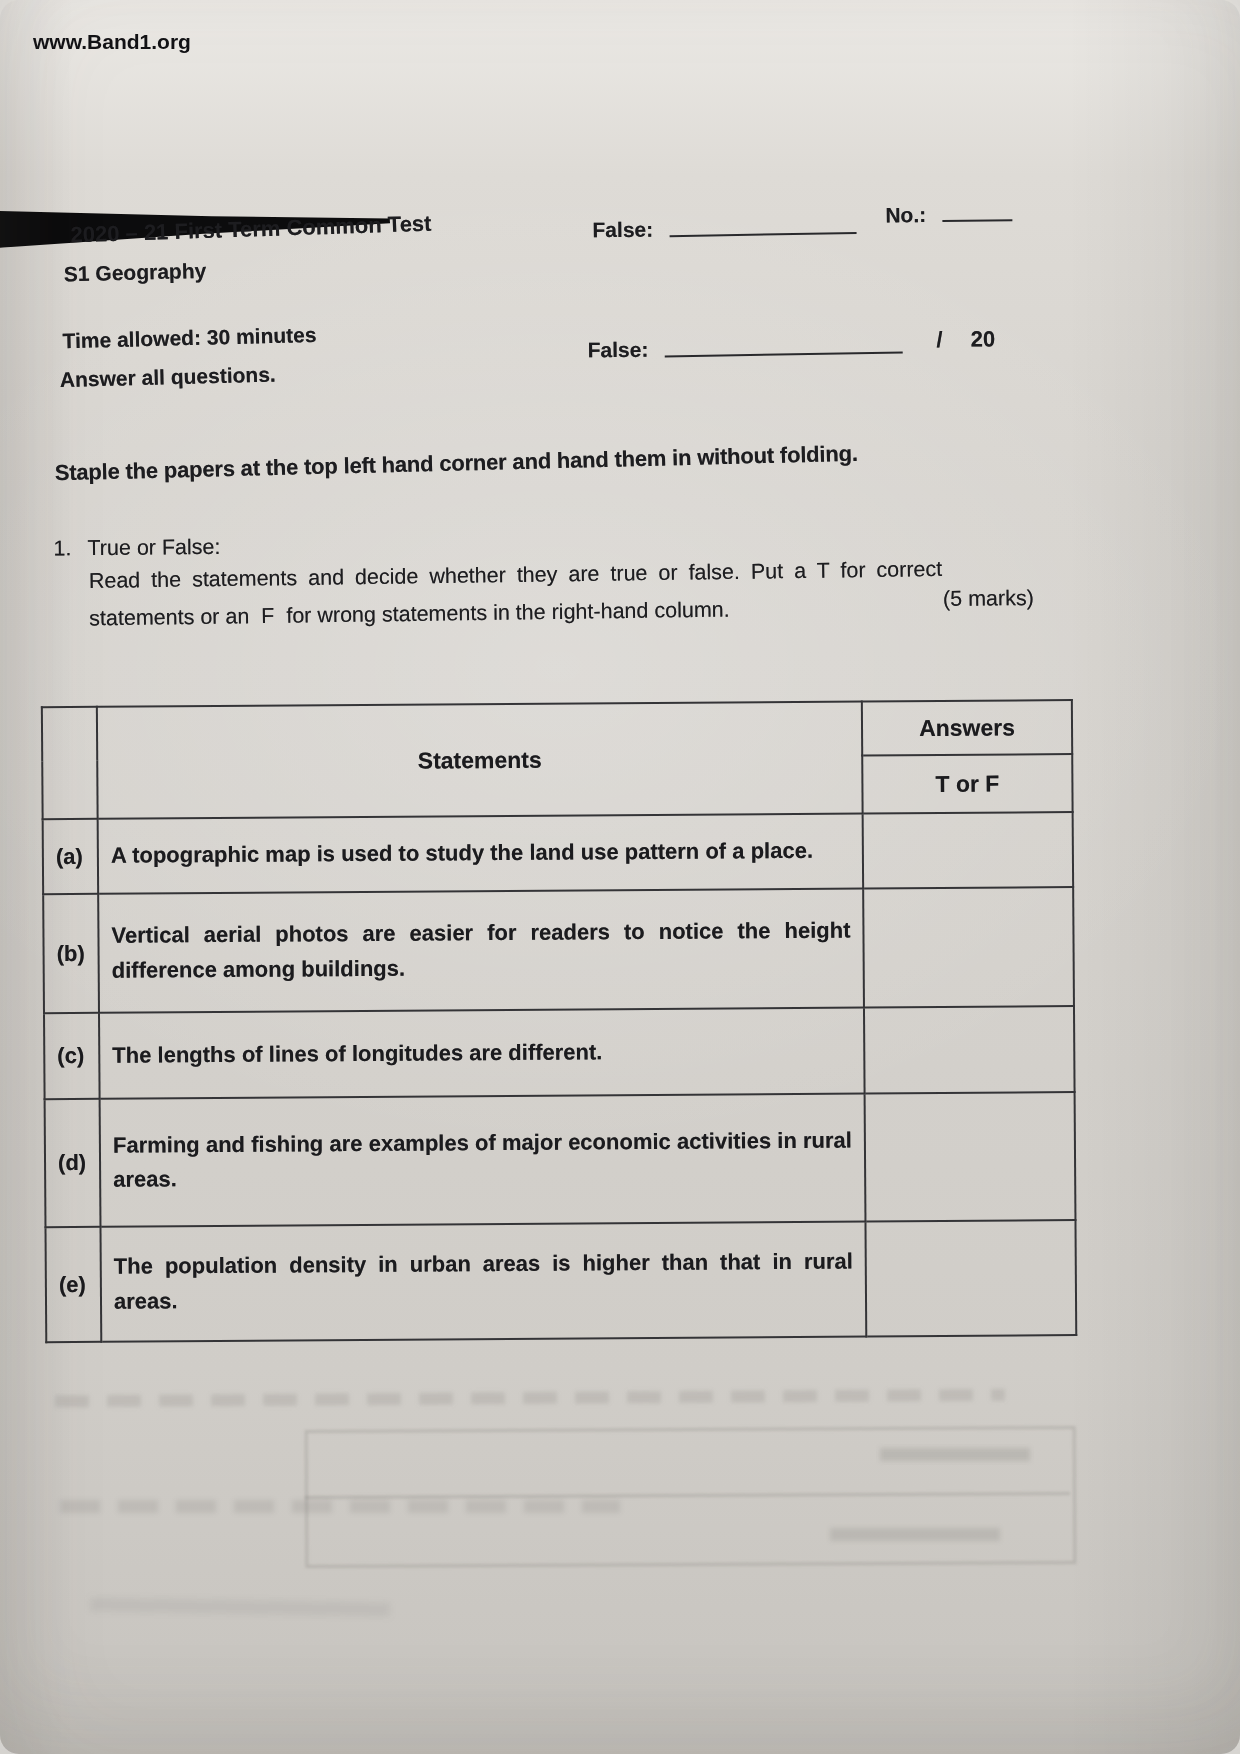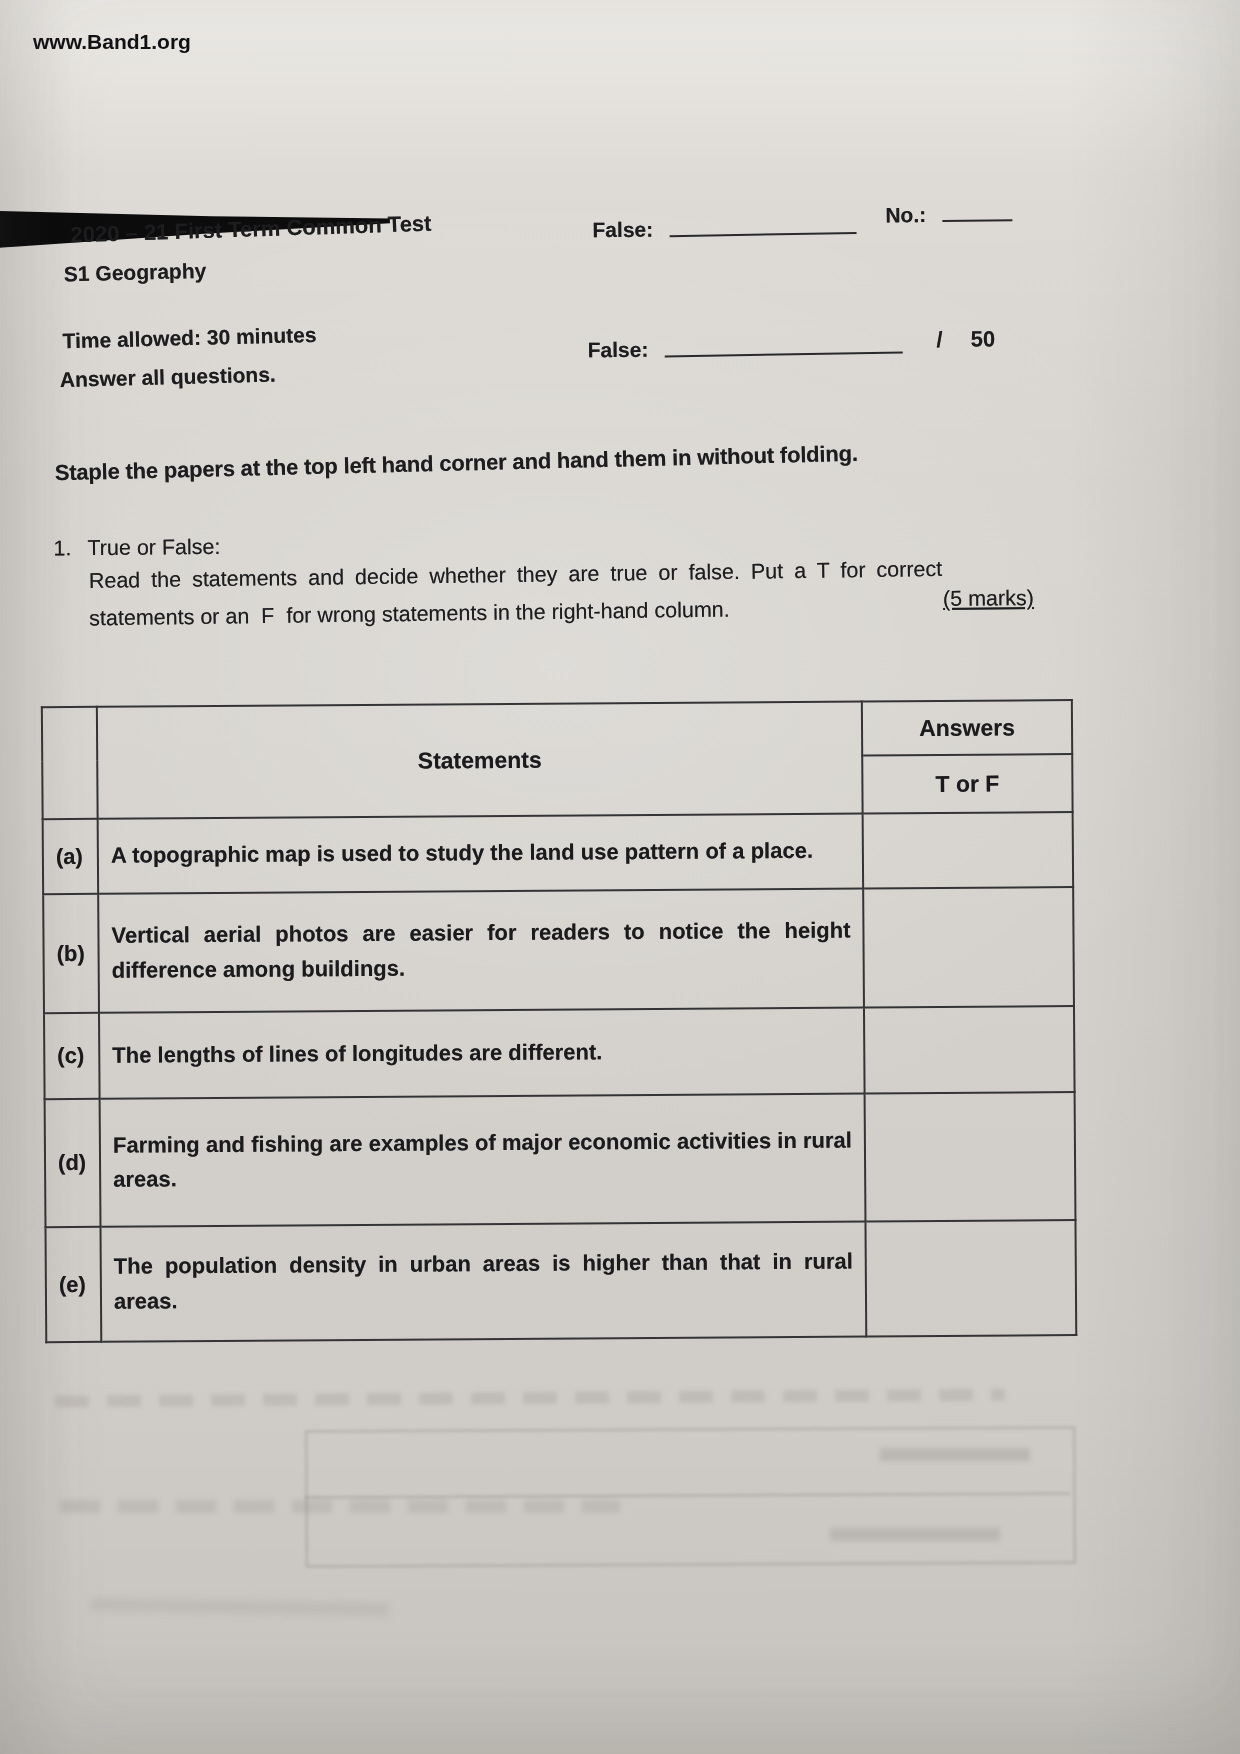--- a/index.html
+++ b/index.html
@@ -7,20 +7,21 @@
     width:1240px;height:1754px;position:relative;overflow:hidden;
     font-family:"Liberation Sans","DejaVu Sans",sans-serif;
     background:#e9e7e3;
   }
   .page{
     position:absolute;inset:0;
     background:
       radial-gradient(1000px 700px at 45% 38%, rgba(255,255,255,0.20), rgba(255,255,255,0) 70%),
       linear-gradient(90deg, rgba(0,0,0,0.045) 0%, rgba(0,0,0,0) 6%, rgba(0,0,0,0) 86%, rgba(0,0,0,0.06) 100%),
       linear-gradient(180deg, #eceae6 0%, #dedbd6 10%, #d7d4cf 28%, #d4d1cc 55%, #d0cdc8 78%, #c9c6c1 94%, #c4c1bc 100%);
+    border-radius: 19px;
   }
   .page::after{
     content:"";position:absolute;inset:0;pointer-events:none;
     box-shadow:inset 0 -40px 80px rgba(90,86,80,0.10), inset 40px 0 90px rgba(90,86,80,0.05);
   }
   .ink{color:#1d1d20;text-shadow:0 0 0.5px rgba(25,25,28,0.55);}
   .abs{position:absolute;}
   .skew{position:absolute;inset:0;transform:rotate(-0.55deg);transform-origin:50% 40%;}
   .watermark{left:33px;top:30px;font-size:21px;font-weight:700;color:#121215;}
   .smudge{
@@ -40,21 +41,21 @@
   .ul-class{width:187px;transform:rotate(-0.4deg);}
   .ul-no{width:70px;}
   .ul-score{width:238px;transform:rotate(-0.4deg);}
   .slash30{left:940px;top:330px;font-size:22px;font-weight:600;}
   .slash30 .num{margin-left:28px;}
   .staple{left:57px;top:449px;font-size:22px;font-weight:700;letter-spacing:-0.2px;white-space:nowrap;transform:rotate(-0.85deg);}
   .q1{left:55px;top:531px;font-size:21.5px;font-weight:500;}
   .q1 .qnum{margin-right:16px;}
   .qdesc1{left:90px;top:562px;font-size:21.5px;font-weight:500;white-space:nowrap;word-spacing:5px;transform:rotate(-0.25deg);}
   .qdesc2{left:90px;top:600px;font-size:21.5px;font-weight:500;white-space:pre;transform:rotate(-0.25deg);}
-  .marks{left:944px;top:590px;font-size:21.5px;font-weight:500;text-decoration:underline;}
+  .marks{left:944px;top:590px;font-size:21.5px;font-weight:500;}
 
   table.tf{
     position:absolute;left:40px;top:702px;width:1030px;
     border-collapse:collapse;table-layout:fixed;
     transform:rotate(0.15deg);
   }
   table.tf td{
     border:2px solid #343437;
     color:#1b1b1e;text-shadow:0 0 0.5px rgba(25,25,28,0.5);
     padding:6px 12px;
@@ -110,21 +111,21 @@
       <span class="fieldlabel ink">No.:</span><span class="uline ul-no"></span>
     </div>
 
     <div class="abs time ink">Time allowed: 30 minutes</div>
     <div class="abs answerall ink">Answer all questions.</div>
 
     <div class="abs score-row">
       <span class="fieldlabel ink">False:</span><span class="uline ul-score"></span>
     </div>
     <div class="abs slash30 ink">
-      <span>/</span><span class="num">50</span>
+      <span>/</span><span class="num">20</span>
     </div>
 
     <div class="abs staple ink">Staple the papers at the top left hand corner and hand them in without folding.</div>
 
     <div class="abs q1 ink">
       <span class="qnum">1.</span><span>True or False:</span>
     </div>
     <div class="abs qdesc1 ink">Read the statements and decide whether they are true or false. Put a T for correct</div>
     <div class="abs qdesc2 ink">statements or an  F  for wrong statements in the right-hand column.</div>
     <div class="abs marks ink">(5 marks)</div>

